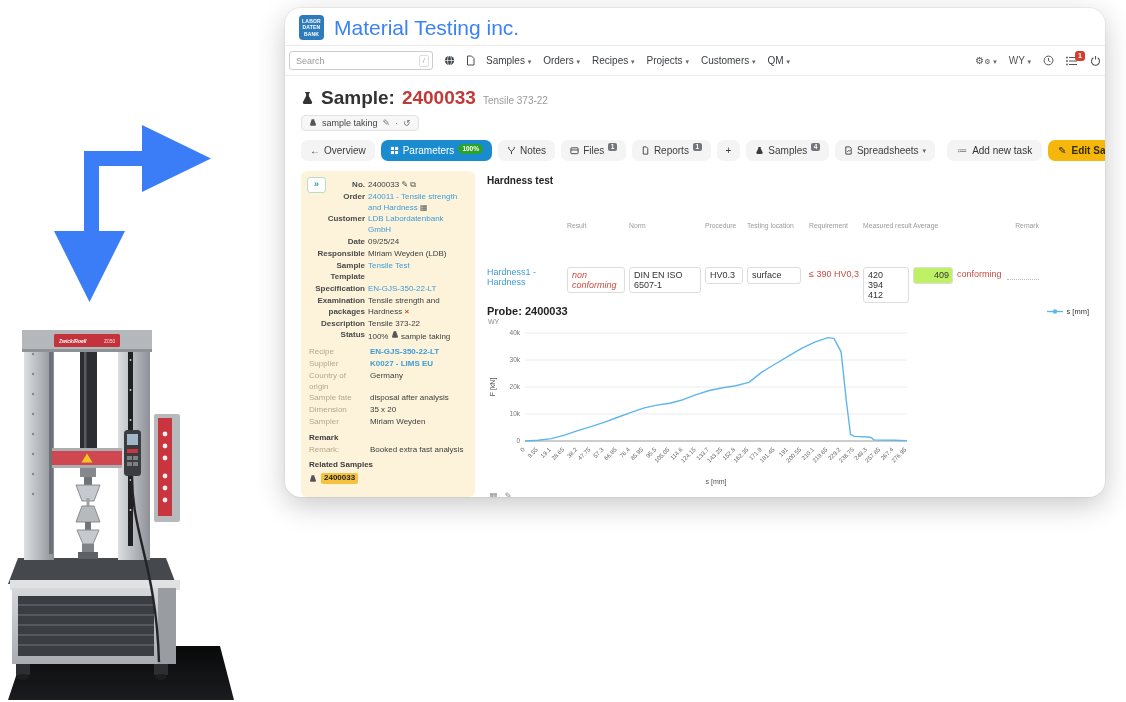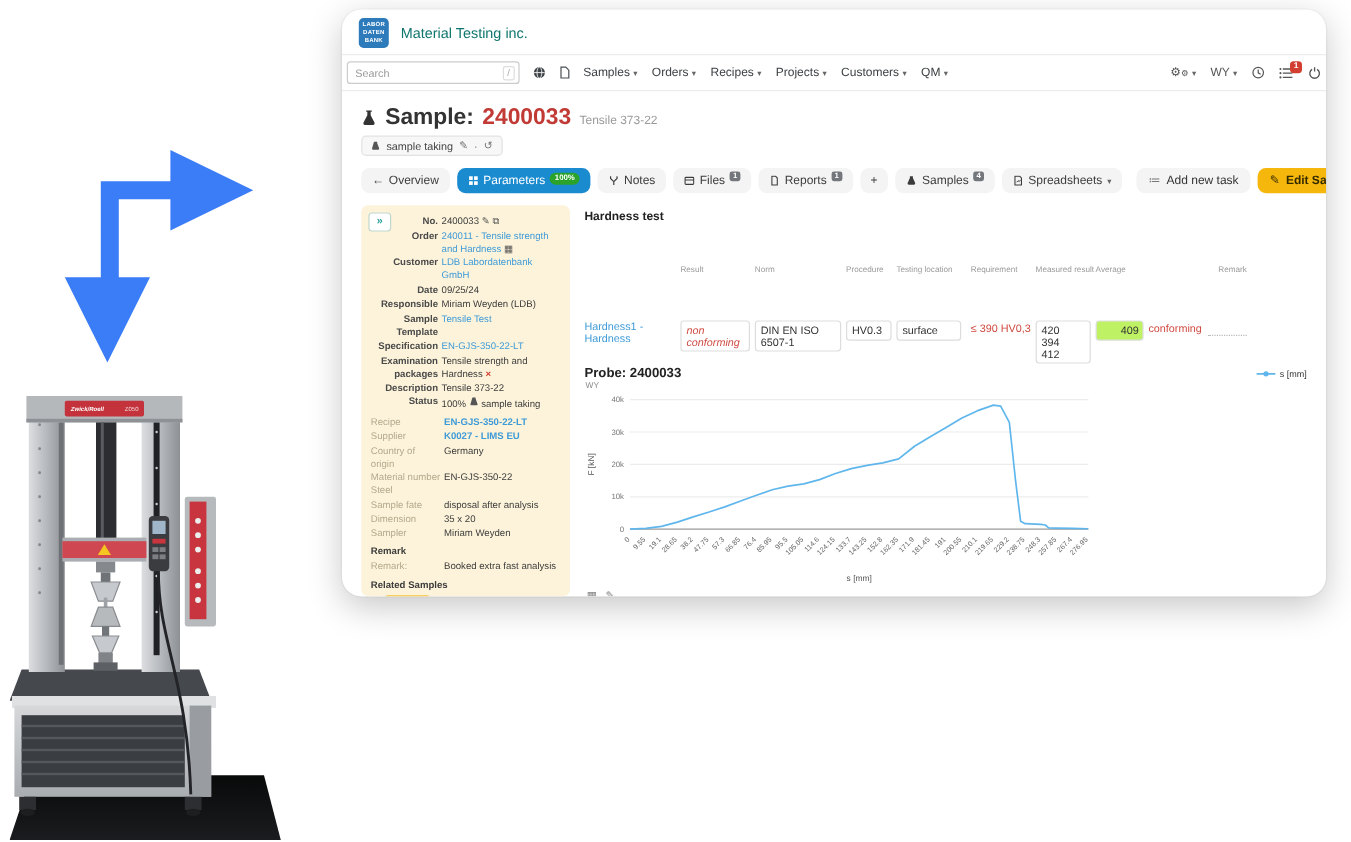--- a/index.html
+++ b/index.html
@@ -12,21 +12,21 @@
 
   
   .appwin{position:absolute;left:285px;top:8px;width:820px;height:489px;background:#fff;
     border-radius:16px;box-shadow:0 8px 28px rgba(0,0,0,.22), 0 0 0 1px rgba(0,0,0,.04);
     overflow:hidden;display:flex;flex-direction:column;}
 
   .titlebar{display:flex;align-items:center;gap:10px;padding:7px 14px 5px;}
   .logo{width:25px;height:25px;border-radius:4px;background:#2e7bbc;color:#fff;font-weight:bold;
     font-size:5px;line-height:1.25;display:flex;flex-direction:column;justify-content:center;
     align-items:center;text-align:center;letter-spacing:.2px;}
-  .app-title{font-size:12px;color:#0f766e;}
+  .app-title{font-size:21px;color:#3b82f6;}
 
   .navbar{display:flex;align-items:center;gap:11px;padding:5px 4px;border-top:1px solid #ececec;
     border-bottom:1px solid #ececec;font-size:10px;color:#3c4043;}
   .searchwrap{position:relative;display:flex;align-items:center;}
   .searchwrap input{width:118px;height:17px;border:1px solid #ccc;border-radius:3px;font-size:9px;
     padding:0 18px 0 6px;color:#444;outline:none;font-family:inherit;}
   .searchwrap input::placeholder{color:#9a9a9a;}
   .slash{position:absolute;right:4px;font-size:8px;color:#aaa;border:1px solid #ddd;border-radius:2px;
     padding:0 3px;line-height:10px;background:#fff;}
   .nav-ic{display:inline-flex;align-items:center;color:#4a4f54;}
@@ -433,24 +433,20 @@
             </div>
             <div class="srow srow2">
               <span class="slabel2">Supplier</span>
               <span class="sval"><span class="blink">K0027 - LIMS EU</span></span>
             </div>
             <div class="srow srow2">
               <span class="slabel2">Country of origin</span>
               <span class="sval"><span>Germany</span></span>
             </div>
             <div class="srow srow2">
-              <span class="slabel2">Material number Steel</span>
-              <span class="sval"><span>EN-GJS-350-22</span></span>
-            </div>
-            <div class="srow srow2">
               <span class="slabel2">Sample fate</span>
               <span class="sval"><span>disposal after analysis</span></span>
             </div>
             <div class="srow srow2">
               <span class="slabel2">Dimension</span>
               <span class="sval"><span>35 x 20</span></span>
             </div>
             <div class="srow srow2">
               <span class="slabel2">Sampler</span>
               <span class="sval"><span>Miriam Weyden</span></span>

